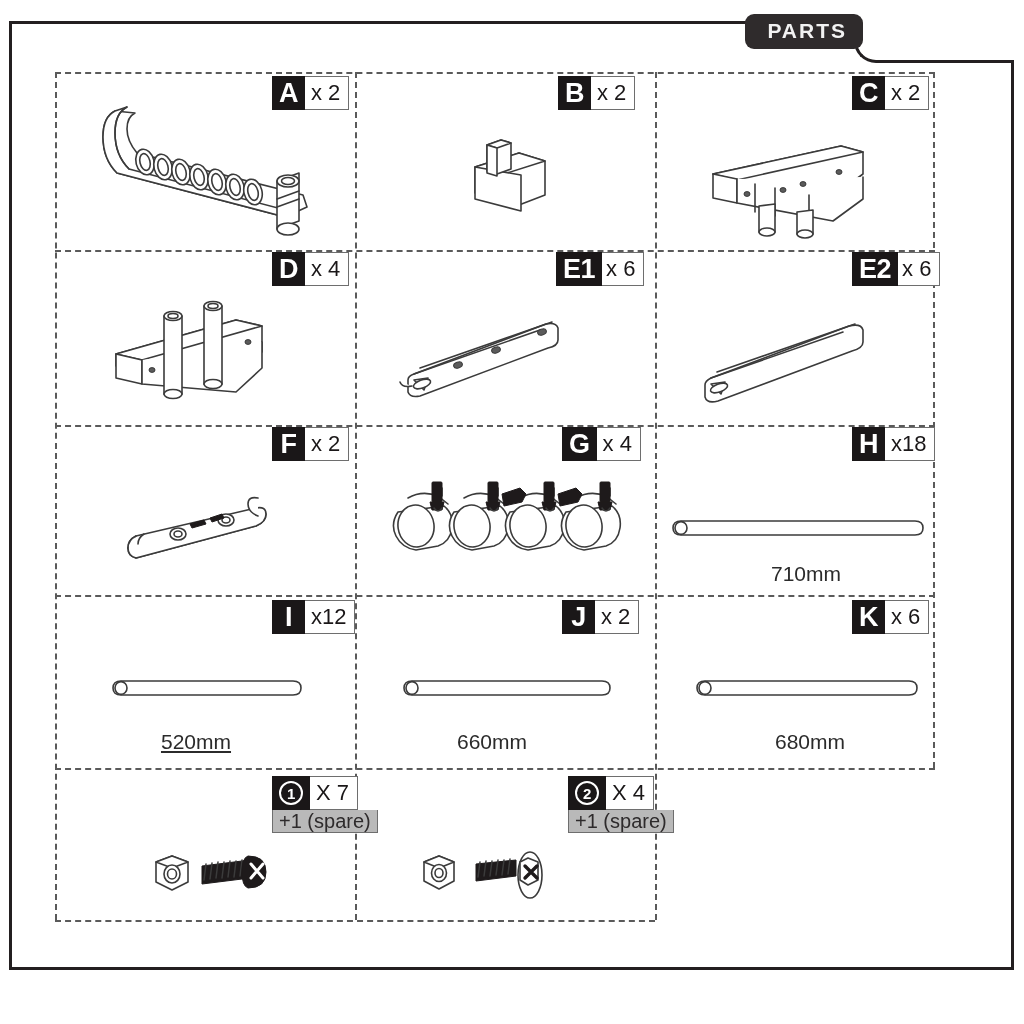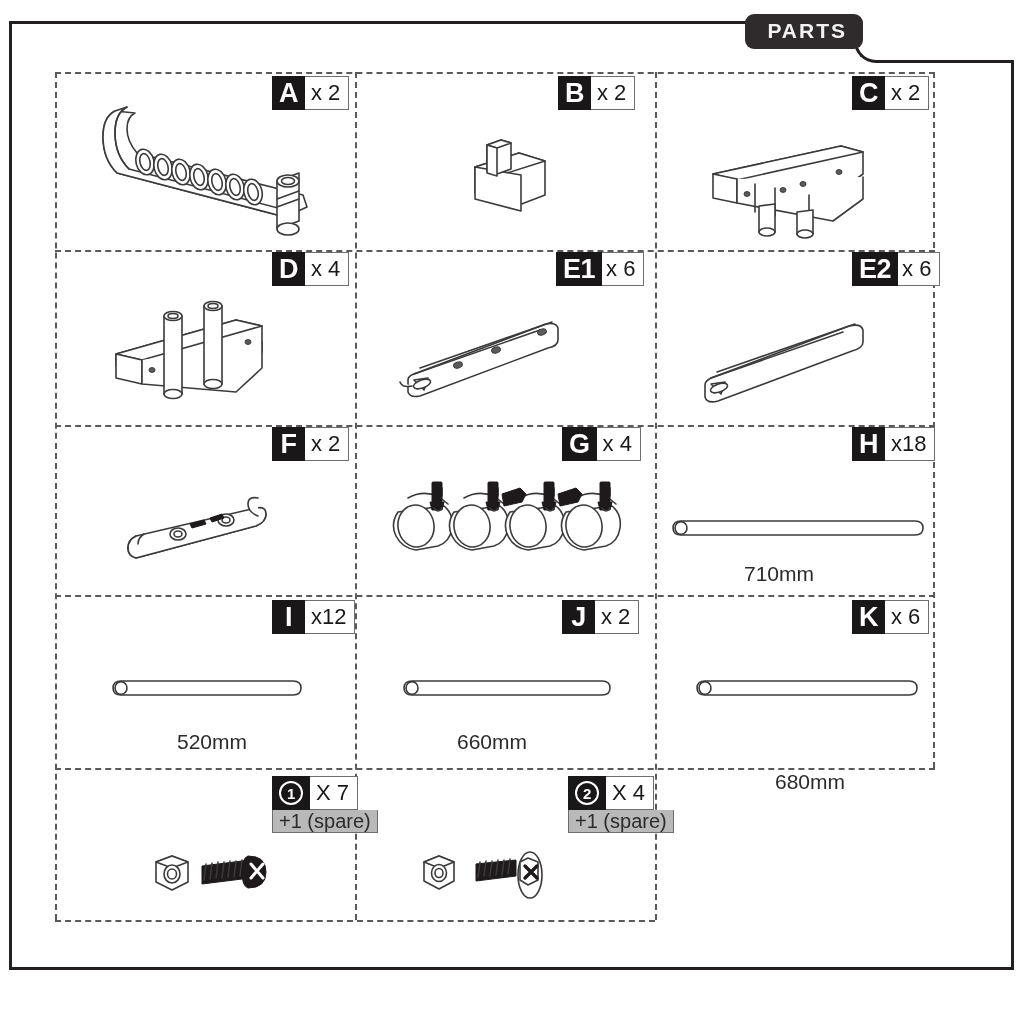--- a/index.html
+++ b/index.html
@@ -384,35 +384,35 @@
     <div class="qty">x18</div>
   </div>
   <div class="art" style="left:672px; top:518px;">
     <svg width="252" height="20" viewBox="0 0 252 20">
       <g class="ln">
         <path d="M9 3 l234 0 q8 0 8 7 q0 7 -8 7 l-234 0 q-8 0 -8 -7 q0 -7 8 -7 z"></path>
         <ellipse cx="9" cy="10" rx="6" ry="6.4"></ellipse>
       </g>
     </svg>
   </div>
-  <div class="dim" style="left:649px; top:562px;">710mm</div>
+  <div class="dim" style="left:676px; top:562px;">710mm</div>
 
   <div class="label" style="left:272px; top:600px;">
     <div class="badge">I</div>
     <div class="qty">x12</div>
   </div>
   <div class="art" style="left:112px; top:678px;">
     <svg width="190" height="20" viewBox="0 0 190 20">
       <g class="ln">
         <path d="M9 3 l172 0 q8 0 8 7 q0 7 -8 7 l-172 0 q-8 0 -8 -7 q0 -7 8 -7 z"></path>
         <ellipse cx="9" cy="10" rx="6" ry="6.4"></ellipse>
       </g>
     </svg>
   </div>
-  <div class="dim" style="left:82px; top:730px;">520mm</div>
+  <div class="dim" style="left:66px; top:730px;text-decoration:underline;">520mm</div>
 
   <div class="label" style="left:562px; top:600px;">
     <div class="badge">J</div>
     <div class="qty">x 2</div>
   </div>
   <div class="art" style="left:403px; top:678px;">
     <svg width="208" height="20" viewBox="0 0 208 20">
       <g class="ln">
         <path d="M9 3 l190 0 q8 0 8 7 q0 7 -8 7 l-190 0 q-8 0 -8 -7 q0 -7 8 -7 z"></path>
         <ellipse cx="9" cy="10" rx="6" ry="6.4"></ellipse>
@@ -426,21 +426,21 @@
     <div class="qty">x 6</div>
   </div>
   <div class="art" style="left:696px; top:678px;">
     <svg width="222" height="20" viewBox="0 0 222 20">
       <g class="ln">
         <path d="M9 3 l204 0 q8 0 8 7 q0 7 -8 7 l-204 0 q-8 0 -8 -7 q0 -7 8 -7 z"></path>
         <ellipse cx="9" cy="10" rx="6" ry="6.4"></ellipse>
       </g>
     </svg>
   </div>
-  <div class="dim" style="left:680px; top:770px;">680mm</div>
+  <div class="dim" style="left:680px; top:730px;">680mm</div>
 
   <div class="label-group" style="left:272px; top:776px;">
     <div class="label">
       <div class="badge">
         <span class="circnum">1</span>
       </div>
       <div class="qty">X 7</div>
     </div>
     <div class="spare">+1  (spare)</div>
   </div>

